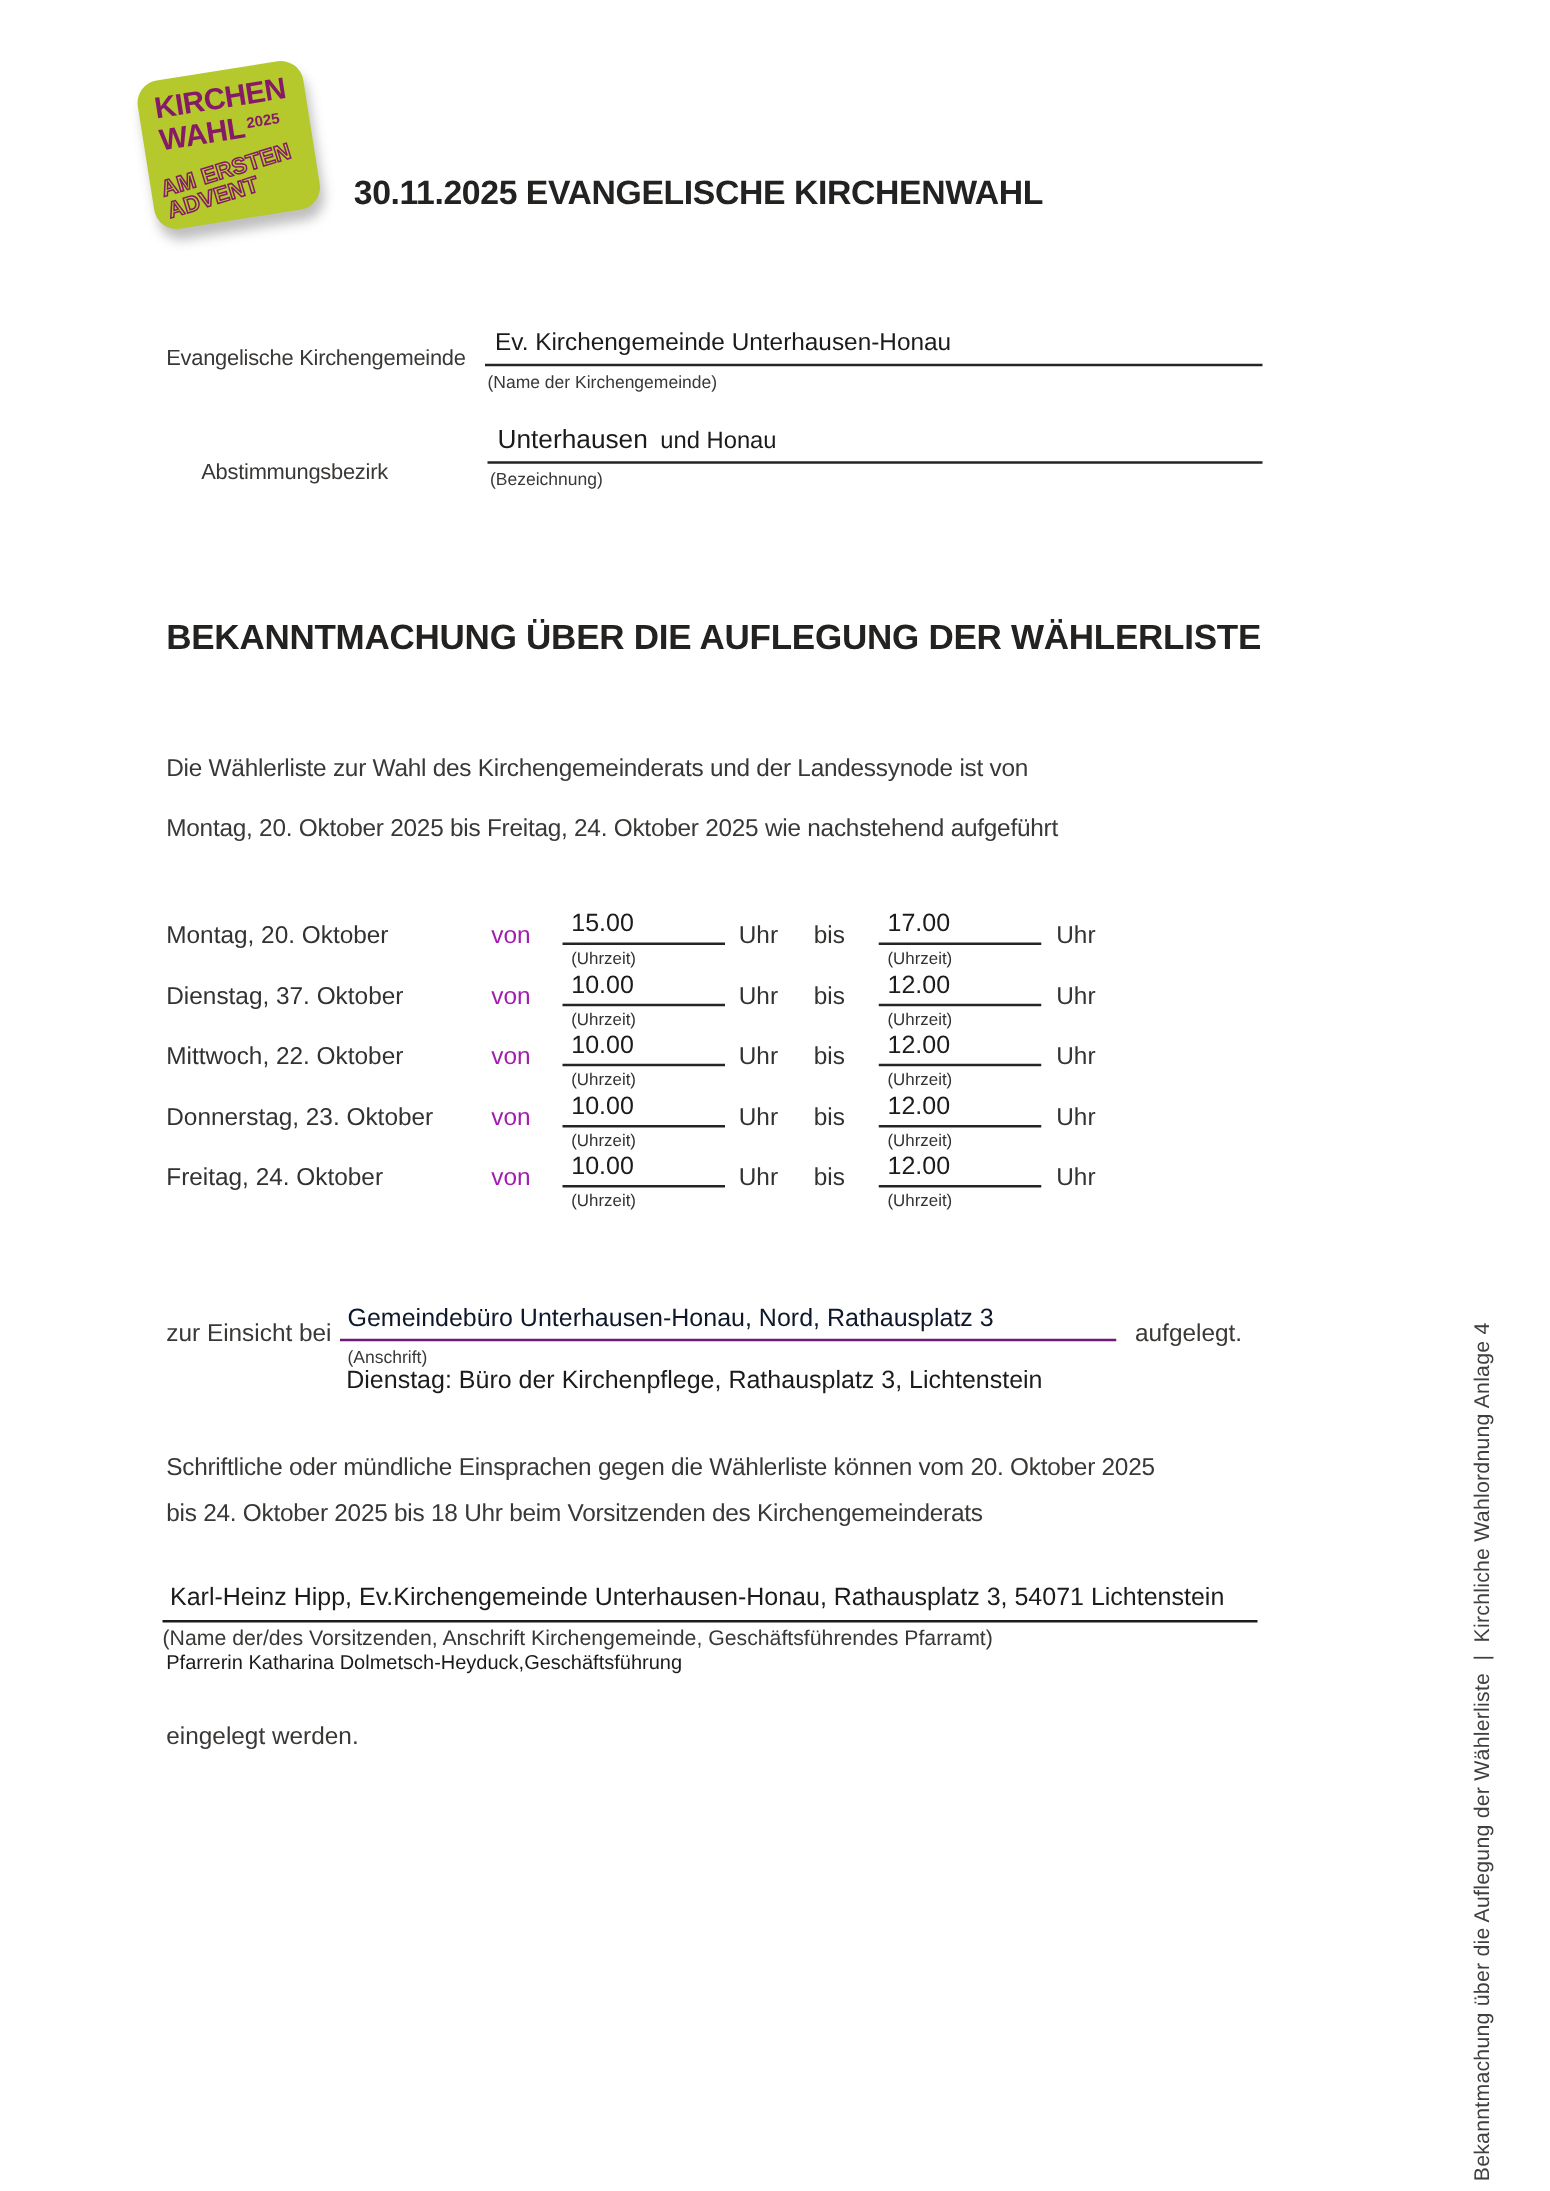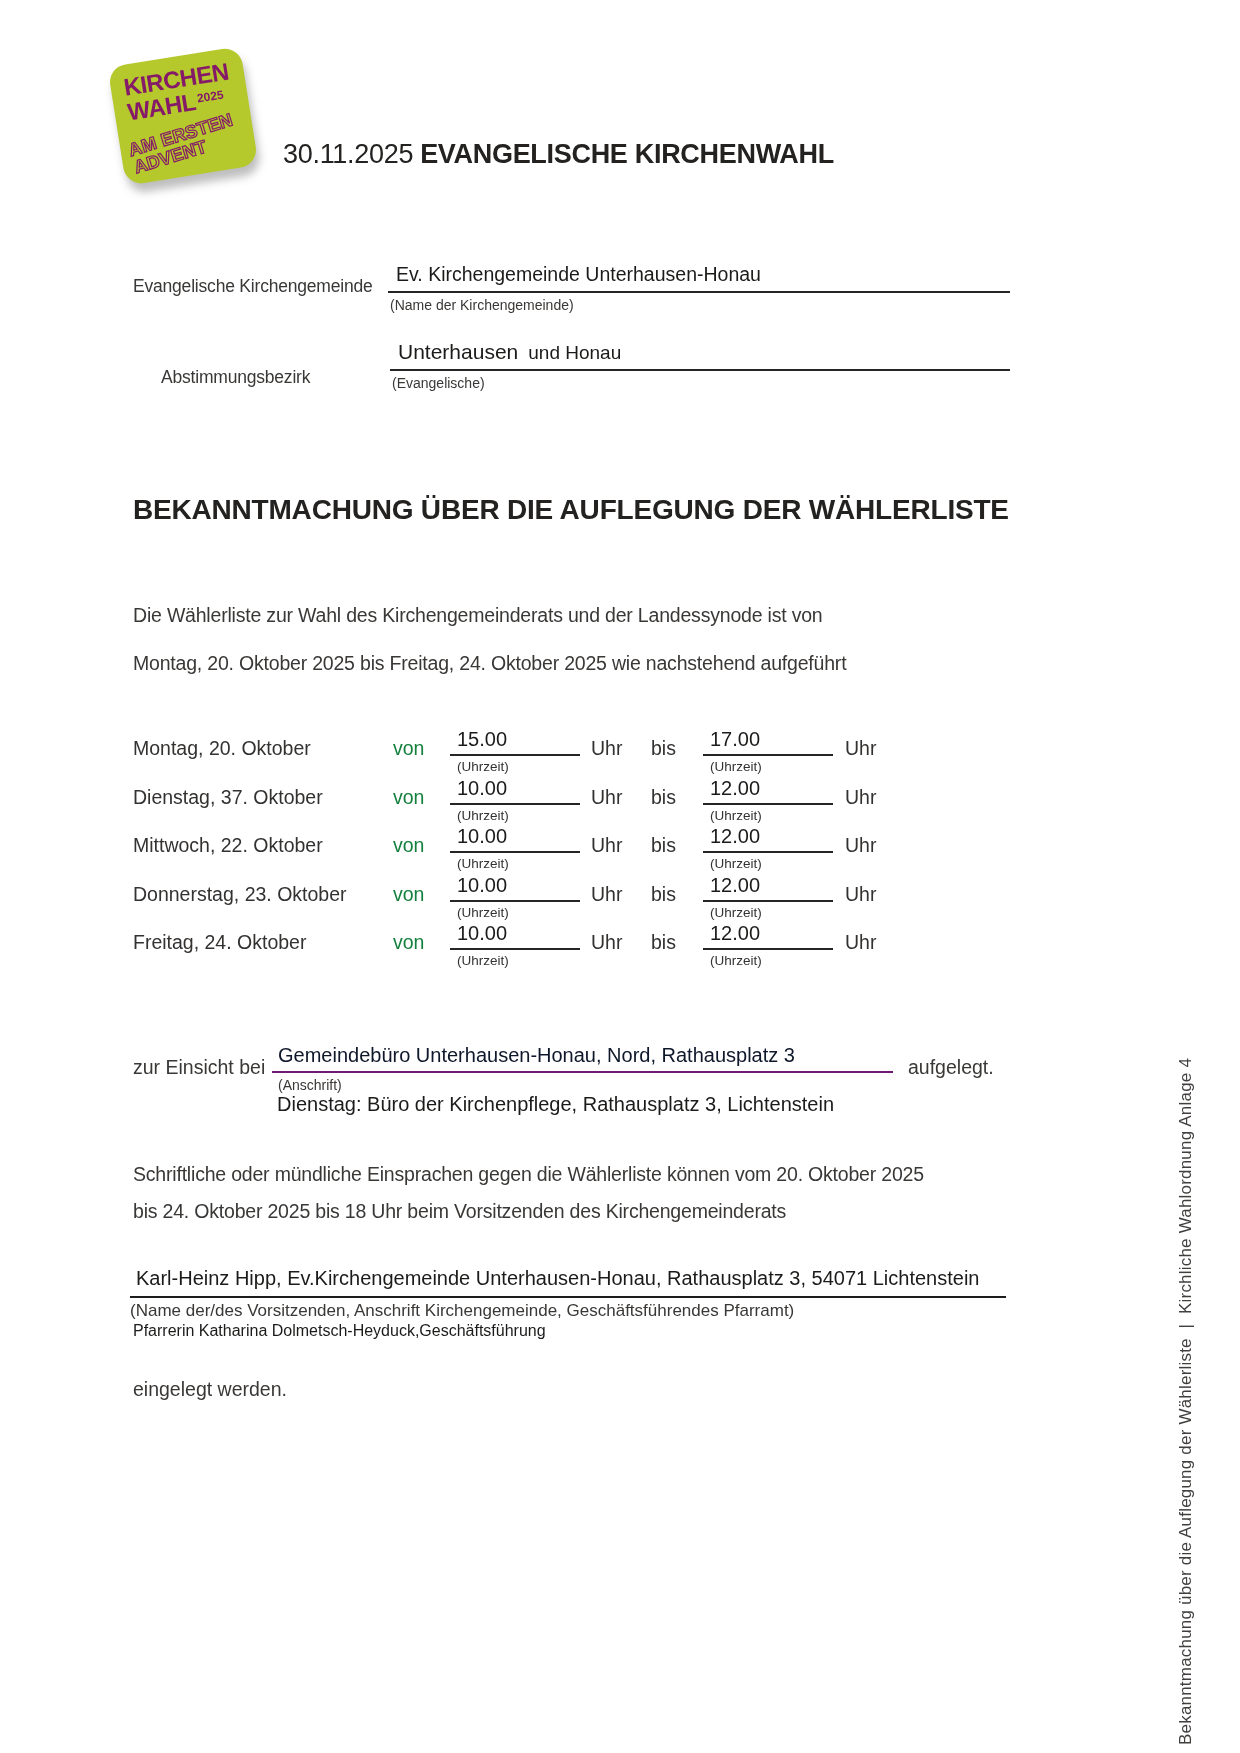--- a/index.html
+++ b/index.html
@@ -26,21 +26,21 @@
   }
   .logo-year{font-size:12px;font-weight:bold;vertical-align:7px;margin-left:2px;letter-spacing:0;}
   .logo-sub{
     margin:9px 0 0 9px;transform:rotate(-8deg);
     font-weight:bold;font-size:18px;line-height:18px;letter-spacing:0.2px;
     color:#b5c92c;-webkit-text-stroke:1.2px #851a68;
   }
 
   
   .doc-title{position:absolute;left:283px;top:139px;font-size:27px;color:#232220;letter-spacing:-0.3px;white-space:nowrap;}
-  .doc-title .t-date{font-weight:normal;}
+  .doc-title .t-date{font-weight:bold;}
   .doc-title .t-main{font-weight:bold;margin-left:7px;}
 
   
   .f-label{position:absolute;font-size:17.5px;color:#3a3836;letter-spacing:-0.2px;white-space:nowrap;}
   .f-field{position:absolute;}
   .f-value{display:block;font-size:19.5px;color:#1c1b1a;padding:0 0 5px 8px;border-bottom:2px solid #262524;white-space:nowrap;}
   .f-hint{display:block;font-size:14px;color:#3a3836;padding:4px 0 0 2px;}
   .v-big{font-size:21px;}
   .v-rest{font-size:19px;margin-left:10px;}
 
@@ -50,21 +50,21 @@
     font-size:28px;font-weight:bold;color:#232220;letter-spacing:-0.2px;white-space:nowrap;
   }
 
   
   .body-line{position:absolute;font-size:19.5px;color:#3a3836;letter-spacing:-0.2px;white-space:nowrap;}
 
   
   .sched-row{position:absolute;left:133px;width:990px;height:49px;}
   .sched-row>span{position:absolute;}
   .sr-day{left:0;top:9px;font-size:19.5px;color:#343231;white-space:nowrap;}
-  .sr-von{left:260px;top:9px;font-size:19.5px;color:#15803d;}
+  .sr-von{left:260px;top:9px;font-size:19.5px;color:#a21caf;}
   .sr-field{top:0;width:130px;}
   .sf-from{left:317px;} .sf-to{left:570px;}
   .sr-value{display:block;font-size:20px;color:#1c1b1a;padding:0 0 3px 7px;border-bottom:2px solid #262524;}
   .sr-hint{display:block;font-size:13.5px;color:#343231;padding:3px 0 0 7px;}
   .sr-uhr{top:9px;font-size:19.5px;color:#343231;}
   .su-1{left:458px;} .su-2{left:712px;}
   .sr-bis{left:518px;top:9px;font-size:19.5px;color:#343231;}
 
   
   .einsicht-label{position:absolute;left:133px;top:1056px;font-size:19.5px;color:#3a3836;white-space:nowrap;}
@@ -112,21 +112,21 @@
 
   <span class="f-label" style="left:133px;top:276px;">Evangelische Kirchengemeinde</span>
   <div class="f-field" style="left:388px;top:263px;width:622px;">
     <span class="f-value">Ev. Kirchengemeinde Unterhausen-Honau</span>
     <span class="f-hint">(Name der Kirchengemeinde)</span>
   </div>
 
   <span class="f-label" style="left:133px;top:367px;margin-left:28px;">Abstimmungsbezirk</span>
   <div class="f-field" style="left:390px;top:340px;width:620px;">
     <span class="f-value"><span class="v-big">Unterhausen</span><span class="v-rest">und Honau</span></span>
-    <span class="f-hint">(Evangelische)</span>
+    <span class="f-hint">(Bezeichnung)</span>
   </div>
 
   <div class="main-heading">BEKANNTMACHUNG ÜBER DIE AUFLEGUNG DER WÄHLERLISTE</div>
 
   <div class="body-line" style="left:133px;top:604px;">Die Wählerliste zur Wahl des Kirchengemeinderats und der Landessynode ist von</div>
   <div class="body-line" style="left:133px;top:652px;">Montag, 20. Oktober 2025 bis Freitag, 24. Oktober 2025 wie nachstehend aufgeführt</div>
 
   <div class="sched-row" style="top:728px;">
     <span class="sr-day">Montag, 20. Oktober</span>
     <span class="sr-von">von</span>

